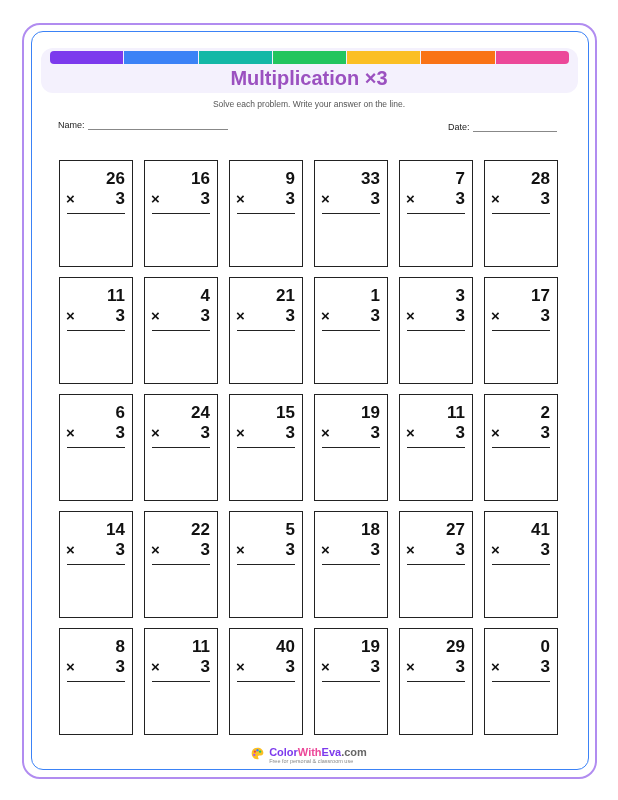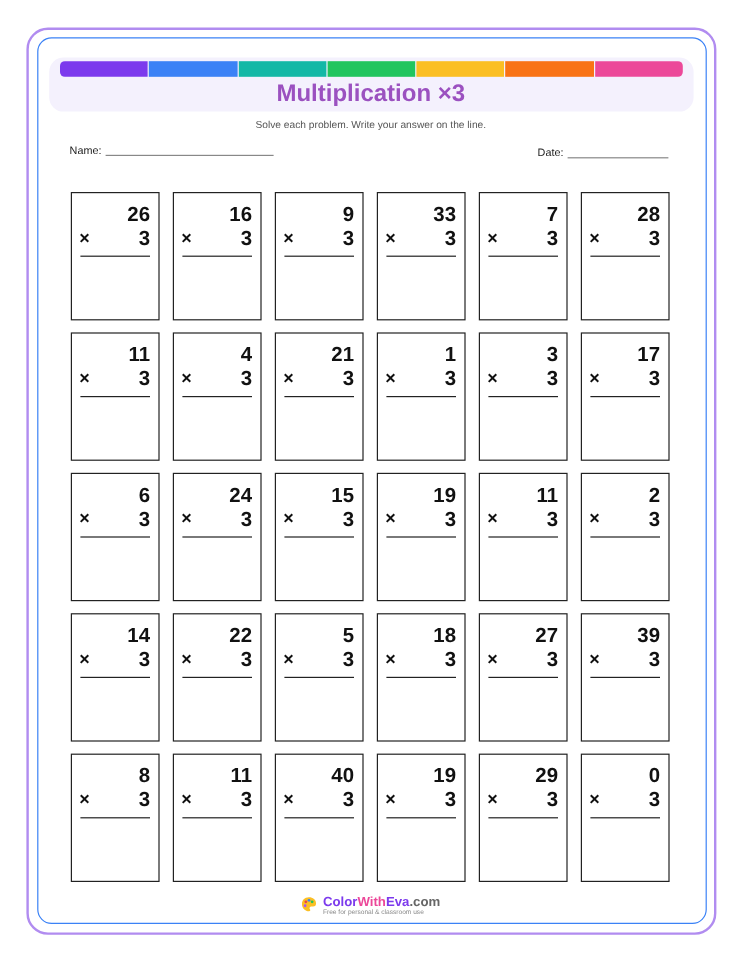--- a/index.html
+++ b/index.html
@@ -288,21 +288,21 @@
     </div>
     <div class="card">
       <div class="top-num">27</div>
       <div class="mult-row">
         <span class="times-sign">×</span>
         <span>3</span>
       </div>
       <div class="answer-line"></div>
     </div>
     <div class="card">
-      <div class="top-num">39</div>
+      <div class="top-num">41</div>
       <div class="mult-row">
         <span class="times-sign">×</span>
         <span>3</span>
       </div>
       <div class="answer-line"></div>
     </div>
     <div class="card">
       <div class="top-num">8</div>
       <div class="mult-row">
         <span class="times-sign">×</span>

